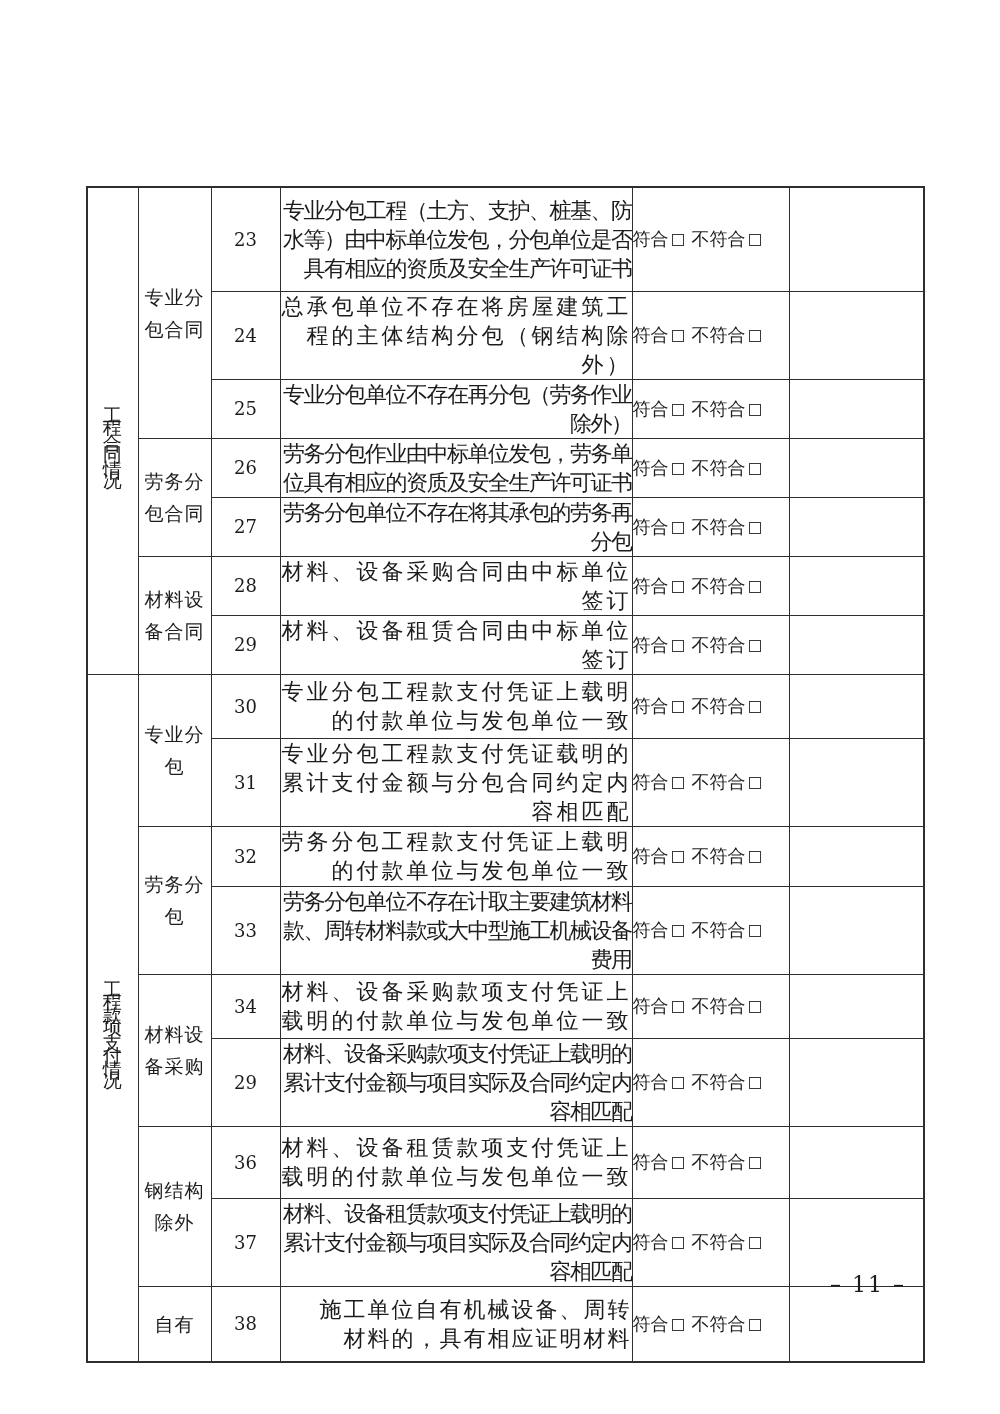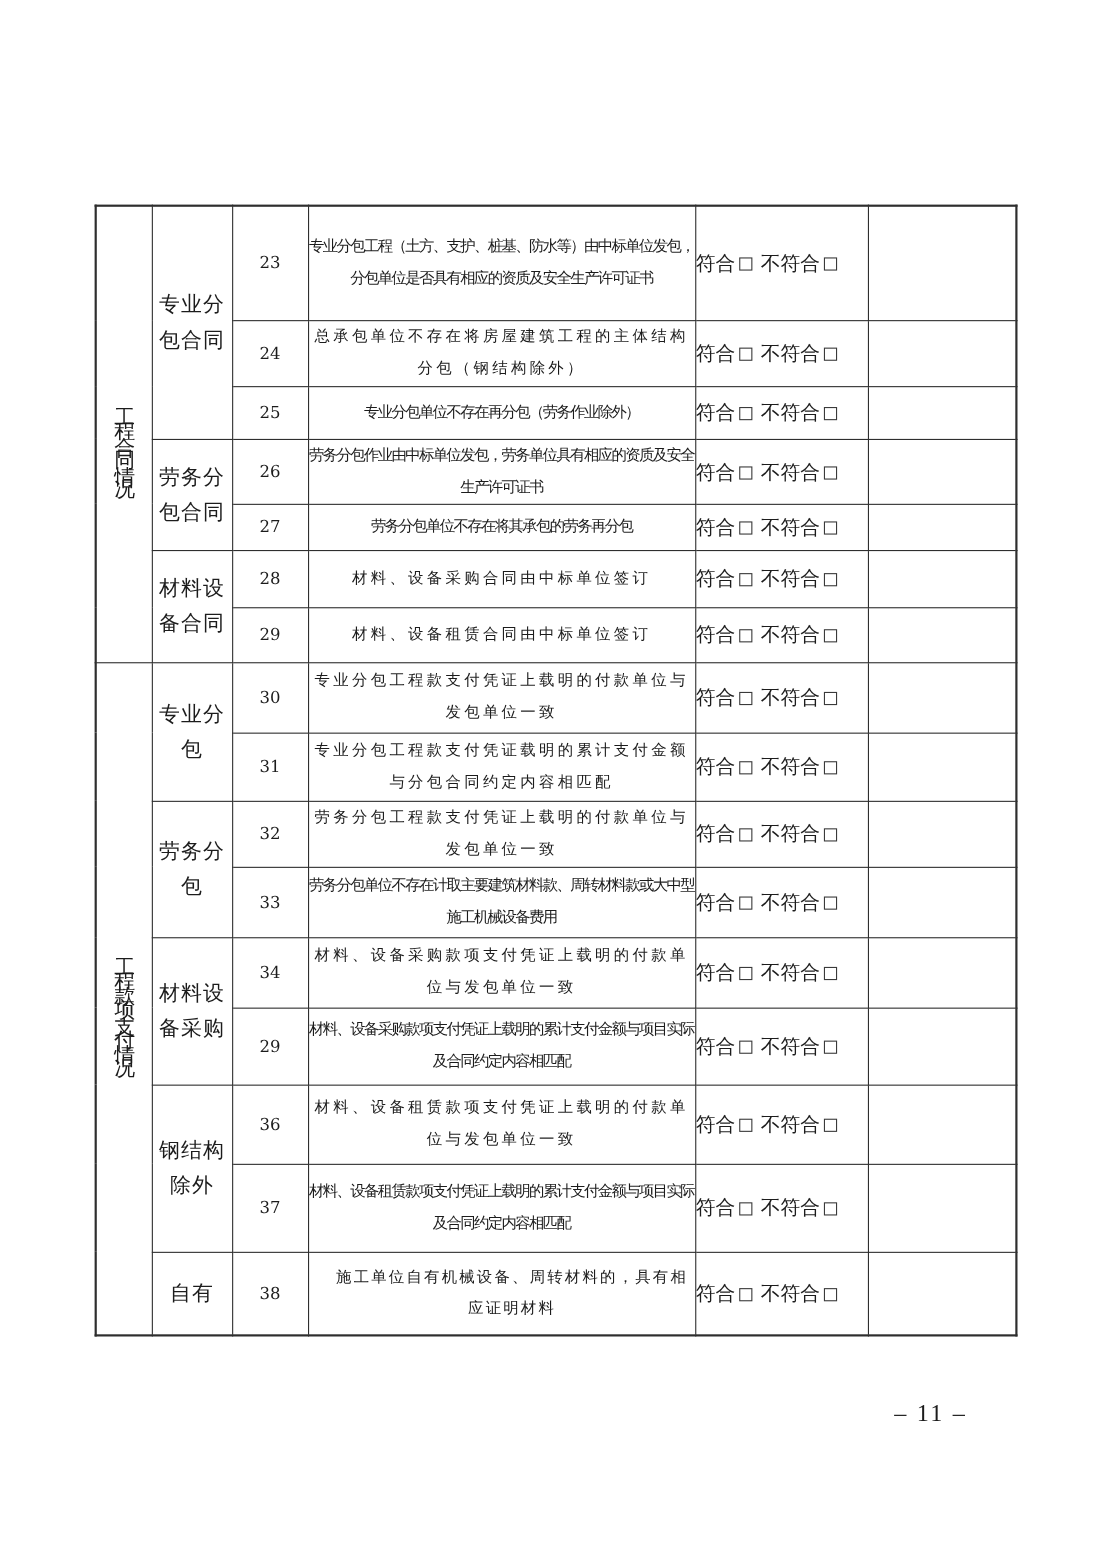--- a/index.html
+++ b/index.html
@@ -13,38 +13,38 @@
   table.grid td{border:1px solid #2e2e2e;padding:0;vertical-align:middle;}
   
   td.cat{text-align:center;}
   .vcat{
     writing-mode:vertical-lr;text-orientation:upright;
     margin:0 auto;font-size:19px;letter-spacing:13px;line-height:1;
   }
   
   td.sub{text-align:center;padding:0 12px;font-size:19px;line-height:32px;letter-spacing:1px;margin-top:42px;}
   
-  td.num{text-align:center;font-size:15px;font-family:"DejaVu Serif","Liberation Serif",serif;}
-  
-  td.desc{padding:4px 8px;font-size:14px;line-height:29px;text-align:center;}
+  td.num{text-align:center;font-size:18px;font-family:"DejaVu Serif","Liberation Serif",serif;}
+  
+  td.desc{padding:4px 8px;font-size:22px;line-height:29px;text-align:right;}
   td.desc.tight{letter-spacing:-1.5px;}
   td.desc.spread{letter-spacing:3px;}
   td.desc.spread2{letter-spacing:2px;padding-left:19px;}
   
   td.check{padding-left:10px;font-size:18px;white-space:nowrap;}
   .opt{margin-right:8px;}
   .cb{
     display:inline-block;width:10px;height:10px;border:1px solid #3a3a3a;
     margin-left:3px;vertical-align:-1px;background:#fff;
   }
   
   td.empty{background:#ffffff;}
   .pagenum{
     position:absolute;left:786px;top:1272px;width:120px;
-    font-size:22px;letter-spacing:2px;color:#1c1c1c;text-align:center;font-family:Liberation Serif, serif;
+    font-size:22px;letter-spacing:2px;color:#1c1c1c;text-align:right;
   }
 </style>
 </head>
 <body>
 
 <div class="page">
 
   <table class="grid">
     <colgroup>
       <col style="width:51px">

